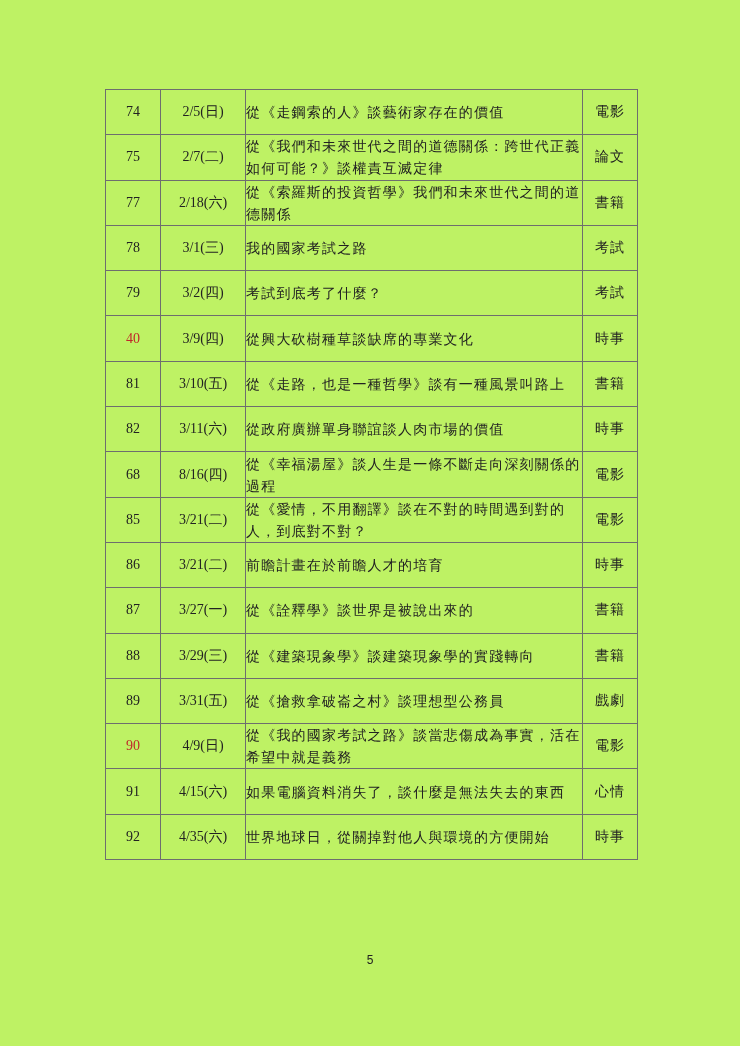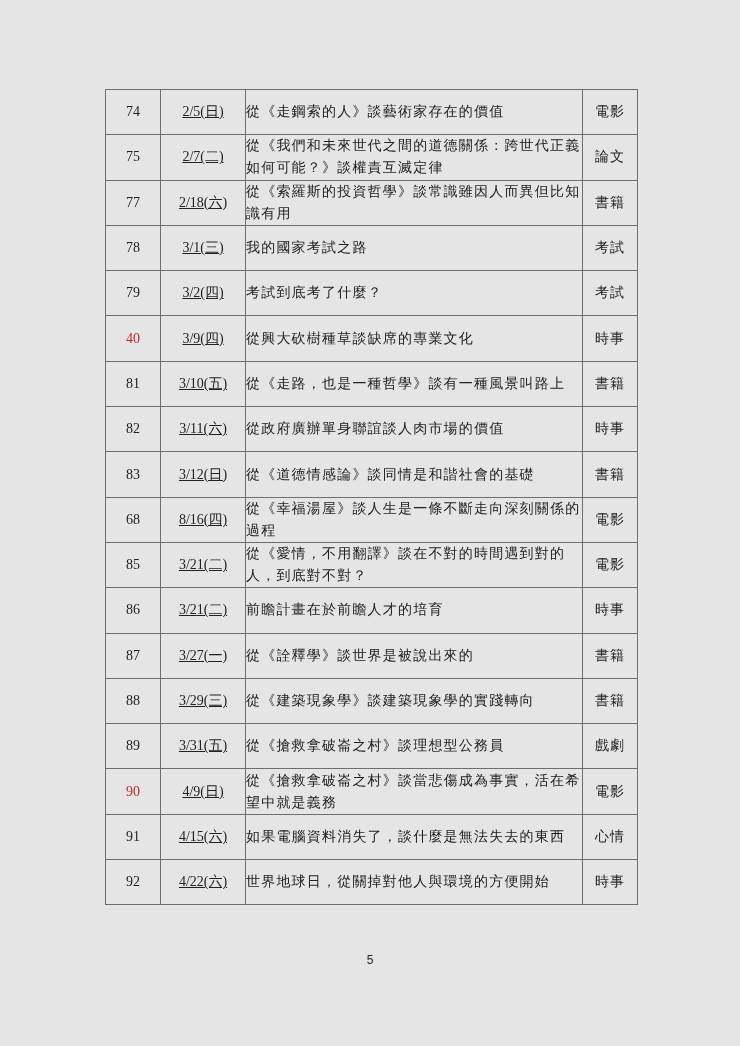--- a/index.html
+++ b/index.html
@@ -1,36 +1,36 @@
 <!DOCTYPE html>
 <html><head>
 <meta charset="utf-8">
 <style>
   html, body { margin:0; padding:0; background:#ffffff; }
   body { width:740px; height:1046px; position:relative; overflow:hidden; }
-  .page { position:absolute; left:0; top:0; width:740px; height:1046px; background:#e5e5e5; }
+  .page { position:absolute; left:0; top:0; width:740px; height:1046px; background:#bef264; }
   table.log {
     position:absolute; left:105px; top:89px;
     width:529px;
     border-collapse:collapse;
     table-layout:fixed;
     font-family:"Liberation Serif","DejaVu Serif",serif;
     color:#222;
   }
   table.log td {
     border:1px solid #6e6e6e;
     height:44.3px;
     padding:0;
     vertical-align:middle;
     font-size:14px;
   }
   td.c-no { width:54px; text-align:center; }
-  td.c-date { width:84px; text-align:center;text-decoration:underline; }
+  td.c-date { width:84px; text-align:center; }
   td.c-topic { width:336px; text-align:left; padding-left:8px; padding-right:4px;
-    font-family:Liberation Mono, monospace; font-size:13px; line-height:22px; letter-spacing:1.2px; }
+    font-family:Liberation Sans, sans-serif; font-size:13px; line-height:22px; letter-spacing:1.2px; }
   td.c-cat { width:54px; text-align:center; font-family:"DejaVu Serif","Liberation Serif",serif; font-size:13px; letter-spacing:1px; }
   .red { color:#c0282a; }
   .page-number {
     position:absolute; left:0; width:740px; top:953px; text-align:center;
     font-family:"Liberation Sans","DejaVu Sans",sans-serif; font-size:12px; color:#222;
   }
 </style>
 </head>
 <body>
 
@@ -45,21 +45,21 @@
       </tr>
       <tr>
         <td class="c-no">75</td>
         <td class="c-date">2/7(二)</td>
         <td class="c-topic">從《我們和未來世代之間的道德關係：跨世代正義如何可能？》談權責互滅定律</td>
         <td class="c-cat">論文</td>
       </tr>
       <tr>
         <td class="c-no">77</td>
         <td class="c-date">2/18(六)</td>
-        <td class="c-topic">從《索羅斯的投資哲學》談常識雖因人而異但比知識有用</td>
+        <td class="c-topic">從《索羅斯的投資哲學》我們和未來世代之間的道德關係</td>
         <td class="c-cat">書籍</td>
       </tr>
       <tr>
         <td class="c-no">78</td>
         <td class="c-date">3/1(三)</td>
         <td class="c-topic">我的國家考試之路</td>
         <td class="c-cat">考試</td>
       </tr>
       <tr>
         <td class="c-no">79</td>
@@ -77,26 +77,20 @@
         <td class="c-no">81</td>
         <td class="c-date">3/10(五)</td>
         <td class="c-topic">從《走路，也是一種哲學》談有一種風景叫路上</td>
         <td class="c-cat">書籍</td>
       </tr>
       <tr>
         <td class="c-no">82</td>
         <td class="c-date">3/11(六)</td>
         <td class="c-topic">從政府廣辦單身聯誼談人肉市場的價值</td>
         <td class="c-cat">時事</td>
-      </tr>
-      <tr>
-        <td class="c-no">83</td>
-        <td class="c-date">3/12(日)</td>
-        <td class="c-topic">從《道德情感論》談同情是和諧社會的基礎</td>
-        <td class="c-cat">書籍</td>
       </tr>
       <tr>
         <td class="c-no">68</td>
         <td class="c-date">8/16(四)</td>
         <td class="c-topic">從《幸福湯屋》談人生是一條不斷走向深刻關係的過程</td>
         <td class="c-cat">電影</td>
       </tr>
       <tr>
         <td class="c-no">85</td>
         <td class="c-date">3/21(二)</td>
@@ -123,32 +117,32 @@
       </tr>
       <tr>
         <td class="c-no">89</td>
         <td class="c-date">3/31(五)</td>
         <td class="c-topic">從《搶救拿破崙之村》談理想型公務員</td>
         <td class="c-cat">戲劇</td>
       </tr>
       <tr>
         <td class="c-no red">90</td>
         <td class="c-date">4/9(日)</td>
-        <td class="c-topic">從《搶救拿破崙之村》談當悲傷成為事實，活在希望中就是義務</td>
+        <td class="c-topic">從《我的國家考試之路》談當悲傷成為事實，活在希望中就是義務</td>
         <td class="c-cat">電影</td>
       </tr>
       <tr>
         <td class="c-no">91</td>
         <td class="c-date">4/15(六)</td>
         <td class="c-topic">如果電腦資料消失了，談什麼是無法失去的東西</td>
         <td class="c-cat">心情</td>
       </tr>
       <tr>
         <td class="c-no">92</td>
-        <td class="c-date">4/22(六)</td>
+        <td class="c-date">4/35(六)</td>
         <td class="c-topic">世界地球日，從關掉對他人與環境的方便開始</td>
         <td class="c-cat">時事</td>
       </tr>
     </tbody>
   </table>
 
   <div class="page-number">5</div>
 </div>
 
 </body></html>

